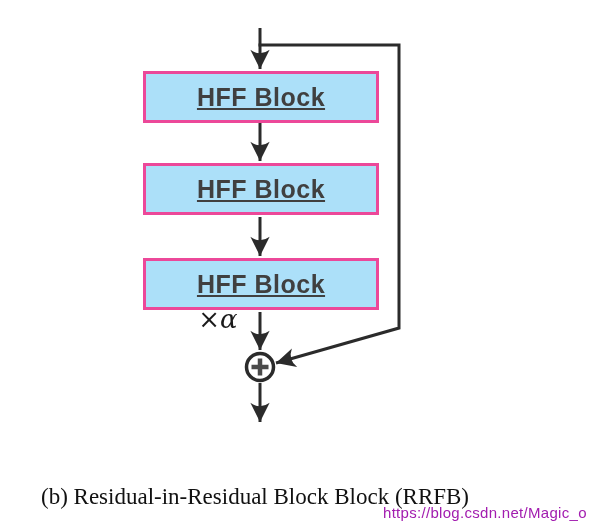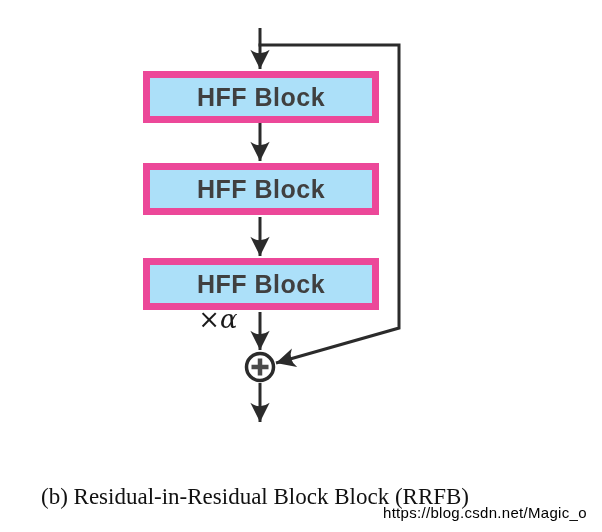--- a/index.html
+++ b/index.html
@@ -20,29 +20,30 @@
     left: 0;
     top: 0;
   }
   .hff-block {
     position: absolute;
     left: 143px;
     width: 236px;
     height: 52px;
     box-sizing: border-box;
     background: #ACE0F9;
-    border: 7px solid #ec4899;
+    border: 3px solid #ec4899;
     display: flex;
     align-items: center;
     justify-content: center;
     font-family: "Liberation Sans", sans-serif;
     font-size: 25px;
     font-weight: 600;
     color: #404040;
     letter-spacing: 0.5px;
+    text-decoration: underline;
   }
   #block-1 { top: 71px; }
   #block-2 { top: 163px; }
   #block-3 { top: 258px; }
   .scale-label {
     position: absolute;
     left: 190px;
     top: 304px;
     width: 56px;
     text-align: center;
@@ -61,21 +62,21 @@
     font-size: 23px;
     color: #111111;
     white-space: nowrap;
   }
   .watermark {
     position: absolute;
     left: 383px;
     top: 504px;
     font-family: "Liberation Sans", sans-serif;
     font-size: 15px;
-    color: #000000;
+    color: #a21caf;
     white-space: nowrap;
     letter-spacing: 0.3px;
   }
 </style>
 </head>
 <body>
 
 <div id="canvas">
 
   <svg id="diagram-svg" width="602" height="532" viewBox="0 0 602 532">

